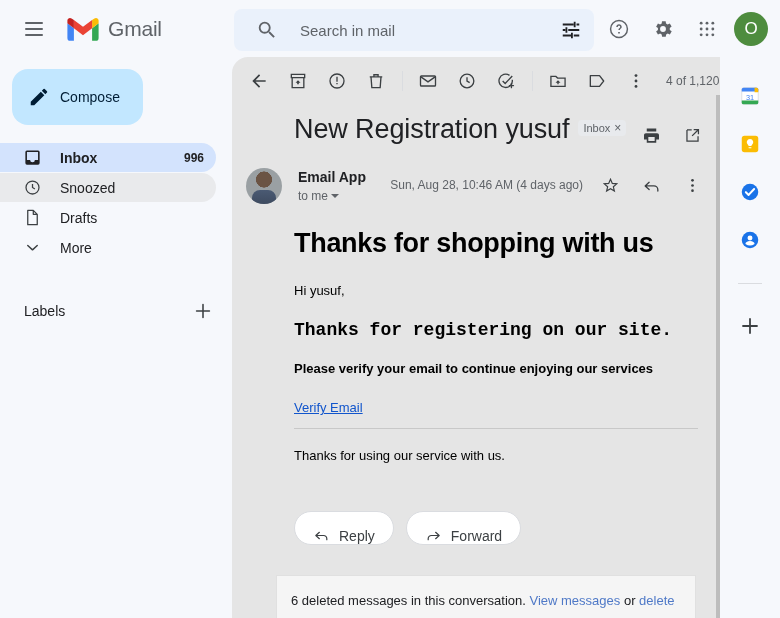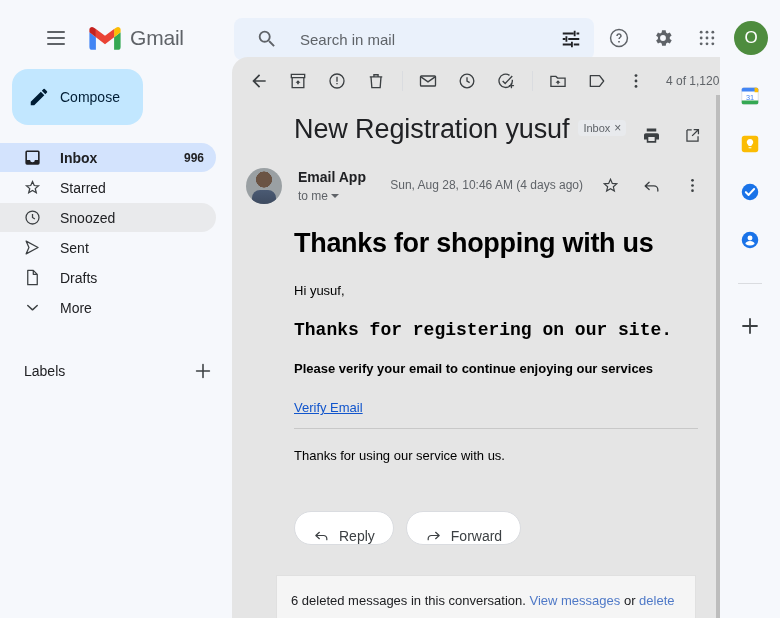--- a/index.html
+++ b/index.html
@@ -8,22 +8,22 @@
     width: 780px; height: 618px;
     overflow: hidden;
     background: #f6f8fc;
     font-family: "Liberation Sans", sans-serif;
     -webkit-font-smoothing: antialiased;
   }
   #app { position: relative; width: 780px; height: 618px; }
 
   
   .topbar {
-    position: absolute; top: 9px; left: 0; width: 780px; height: 57px;
-    background: #f6f8fc; display: flex; align-items: center; padding-left: 22px;
+    position: absolute; top: 0; left: 0; width: 780px; height: 57px;
+    background: #f6f8fc; display: flex; align-items: center;
   }
   .hamburger {
     width: 40px; height: 40px; margin-left: 14px;
     display: flex; flex-direction: column; justify-content: center;
     align-items: center; gap: 4px; cursor: pointer; border-radius: 50%;
   }
   .hamburger span { display: block; width: 18px; height: 2px; background: #5f6368; border-radius: 1px; }
 
   .brand { display: flex; align-items: center; margin-left: 12px; }
   .gmail-logo { width: 34px; height: 26px; }
@@ -248,47 +248,31 @@
       <div class="navitem active">
         <span class="navicon">
           <svg width="19" height="19" viewBox="0 0 24 24">
               <path fill="#202124" d="M19 3H5a2 2 0 0 0-2 2v14a2 2 0 0 0 2 2h14a2 2 0 0 0 2-2V5a2 2 0 0 0-2-2zm0 12h-4a3 3 0 0 1-6 0H5V5h14z"></path>
             </svg>
         </span>
         <span class="nlabel">Inbox</span>
         <span class="ncount">996</span>
       </div>
 
-      <div class="navitem">
-        <span class="navicon">
-          <svg width="19" height="19" viewBox="0 0 24 24">
-              <path fill="none" stroke="#3c4043" stroke-width="1.6" d="M12 4.5l2.2 5 5.4.4-4.1 3.5 1.3 5.2-4.8-2.9-4.8 2.9 1.3-5.2L4.4 9.9l5.4-.4z"></path>
-            </svg>
-        </span>
-        <span class="nlabel">Starred</span>
-      </div>
 
       <div class="navitem hover">
         <span class="navicon">
           <svg width="19" height="19" viewBox="0 0 24 24">
               <circle cx="12" cy="12" r="8.2" fill="none" stroke="#3c4043" stroke-width="1.6"></circle>
               <path stroke="#3c4043" stroke-width="1.6" fill="none" d="M12 7.5V12l3 1.8"></path>
             </svg>
         </span>
         <span class="nlabel">Snoozed</span>
       </div>
 
-      <div class="navitem">
-        <span class="navicon">
-          <svg width="19" height="19" viewBox="0 0 24 24">
-              <path fill="none" stroke="#3c4043" stroke-width="1.6" stroke-linejoin="round" d="M4 4l15 8-15 8 3.5-8z"></path>
-            </svg>
-        </span>
-        <span class="nlabel">Sent</span>
-      </div>
 
       <div class="navitem">
         <span class="navicon">
           <svg width="19" height="19" viewBox="0 0 24 24">
               <path fill="none" stroke="#3c4043" stroke-width="1.6" stroke-linejoin="round" d="M6 3h7l5 5v13H6zM13 3v5h5"></path>
             </svg>
         </span>
         <span class="nlabel">Drafts</span>
       </div>
 

